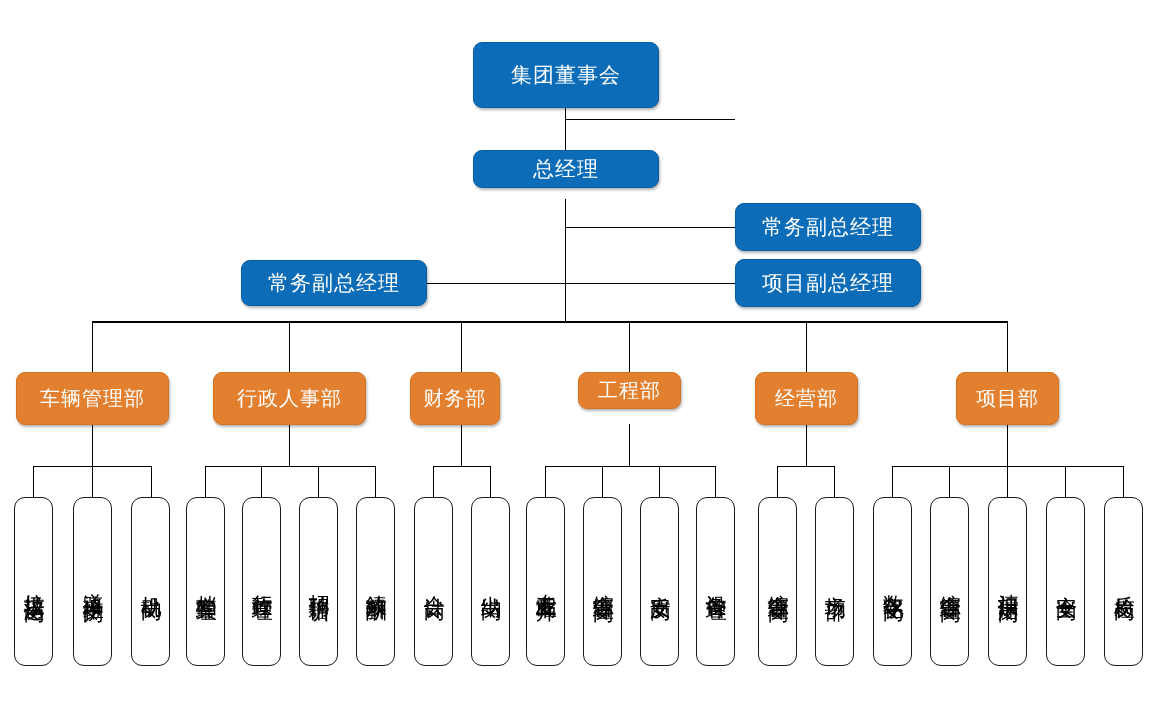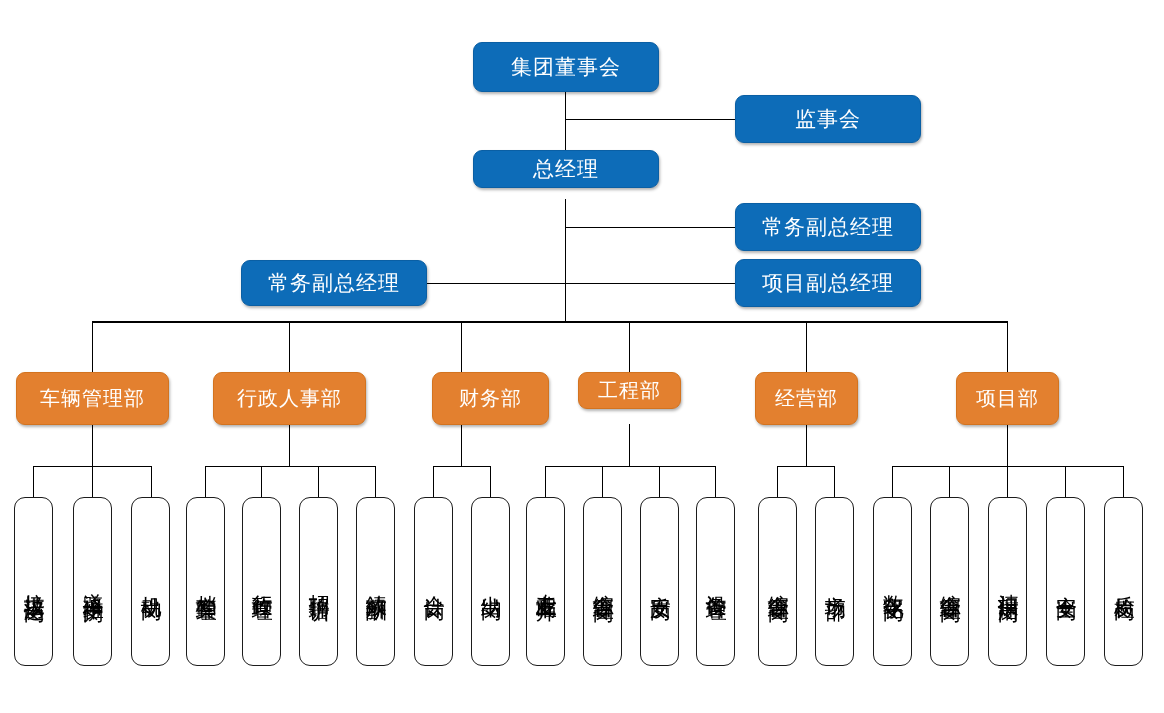--- a/index.html
+++ b/index.html
@@ -106,37 +106,36 @@
   <div class="ln v" style="left:834px;top:466px;height:31px;"></div>
 
   <div class="ln v" style="left:1007px;top:424px;height:42px;"></div>
   <div class="ln h" style="left:892px;top:466px;width:231px;"></div>
   <div class="ln v" style="left:892px;top:466px;height:31px;"></div>
   <div class="ln v" style="left:949px;top:466px;height:31px;"></div>
   <div class="ln v" style="left:1007px;top:466px;height:31px;"></div>
   <div class="ln v" style="left:1065px;top:466px;height:31px;"></div>
   <div class="ln v" style="left:1123px;top:466px;height:31px;"></div>
 
-  <div class="node blue" style="left:473px;top:42px;width:186px;height:50px;">集团董事会</div>
+  <div class="node blue" style="left:473px;top:42px;width:186px;height:66px;">集团董事会</div>
 
-  <div class="node blue" style="left:735px;top:95px;width:186px;height:48px;">监事会</div>
 
   <div class="node blue" style="left:473px;top:150px;width:186px;height:38px;">总经理</div>
 
   <div class="node blue" style="left:735px;top:259px;width:186px;height:48px;">项目副总经理</div>
 
   <div class="node blue" style="left:735px;top:203px;width:186px;height:48px;">常务副总经理</div>
 
   <div class="node blue" style="left:241px;top:260px;width:186px;height:46px;">常务副总经理</div>
 
   <div class="node orange" style="left:16px;top:372px;width:153px;height:53px;">车辆管理部</div>
 
   <div class="node orange" style="left:213px;top:372px;width:153px;height:53px;">行政人事部</div>
 
-  <div class="node orange" style="left:410px;top:372px;width:117px;height:53px;margin-left:22px;">财务部</div>
+  <div class="node orange" style="left:410px;top:372px;width:90px;height:53px;">财务部</div>
 
   <div class="node orange" style="left:578px;top:372px;width:103px;height:37px;">工程部</div>
 
   <div class="node orange" style="left:755px;top:372px;width:103px;height:53px;">经营部</div>
 
   <div class="node orange" style="left:956px;top:372px;width:103px;height:53px;">项目部</div>
 
   <div class="leaf" style="left:14px;top:497px;width:39px;height:169px;">垃圾清运岗</div>
   <div class="leaf" style="left:73px;top:497px;width:39px;height:169px;">道路维护岗</div>
   <div class="leaf" style="left:131px;top:497px;width:39px;height:169px;">机动岗</div>

